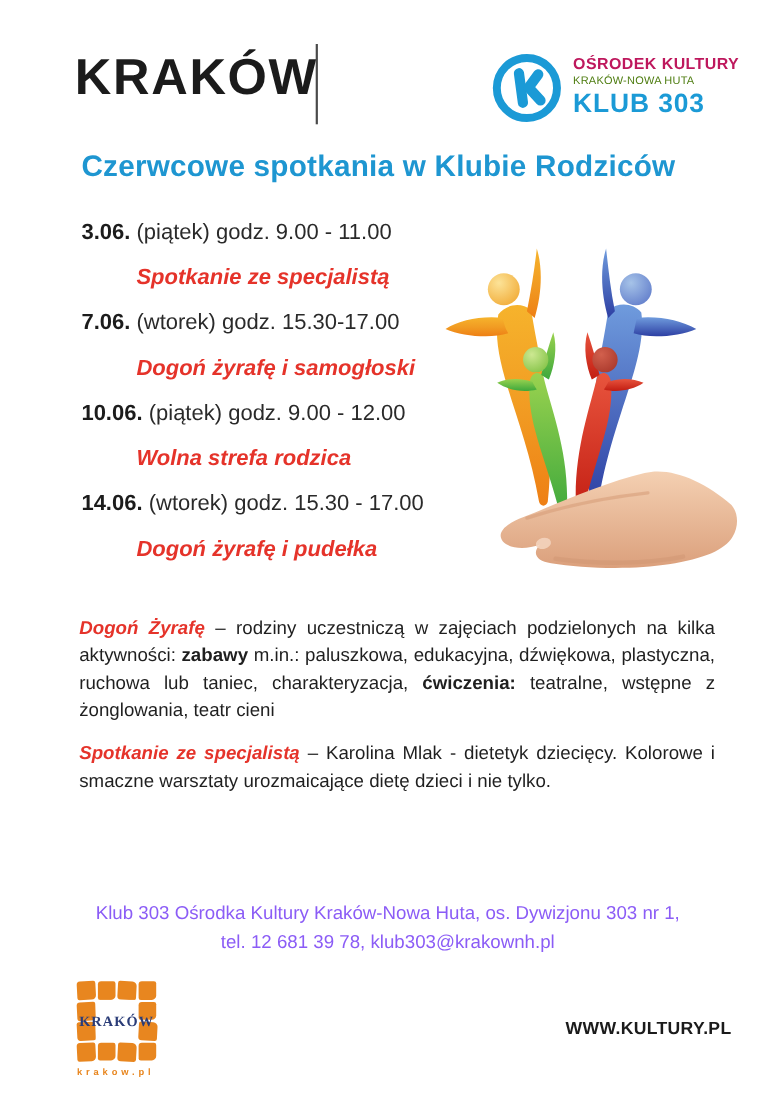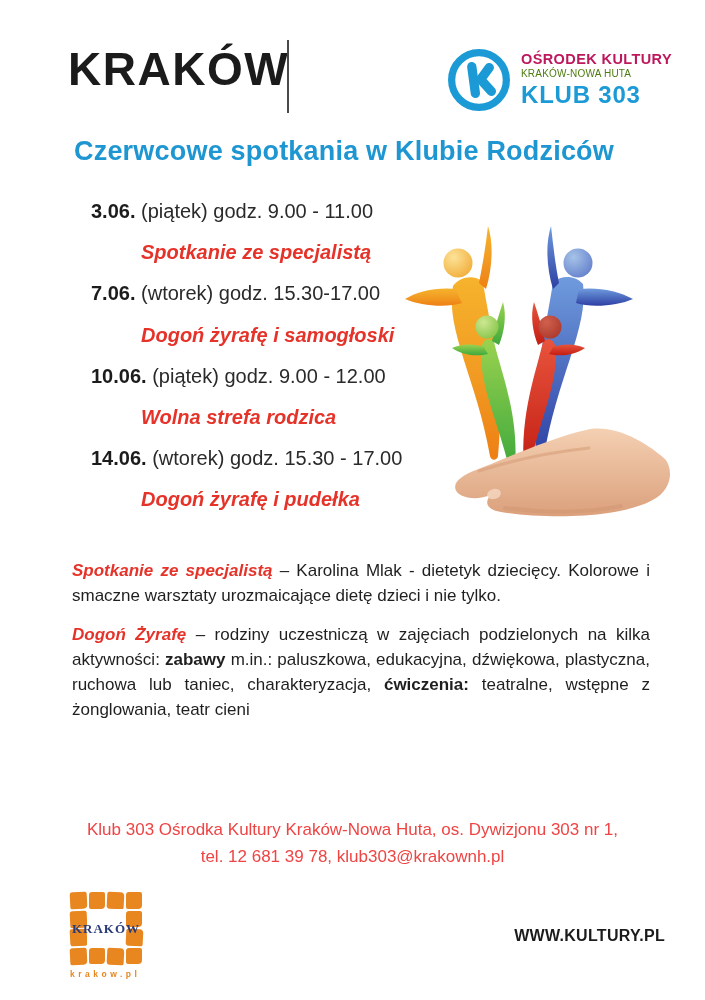--- a/index.html
+++ b/index.html
@@ -21,21 +21,21 @@
   .logo-l2 { font-size:10px; color:#4d7c0f; letter-spacing:0.2px; }
   .logo-l3 { font-size:24px; font-weight:700; color:#1b9ad6; letter-spacing:0.8px; margin-top:1px; }
 
   
   .title {
     position:absolute; left:74px; top:136px;
     font-size:27px; font-weight:700; color:#1e96d1; letter-spacing:0.2px;
   }
 
   
-  .events { position:absolute; left:91px; top:200px; width:370px; }
+  .events { position:absolute; left:74px; top:200px; width:370px; }
   .event-line { height:41.2px; font-size:20px; color:#2a2a2a; white-space:nowrap; }
   .event-date { font-weight:700; color:#1c1c1c; }
   .event-title {
     height:41.2px; padding-left:50px; font-size:20px; font-weight:700;
     font-style:italic; color:#e5332a; white-space:nowrap;
   }
 
   
   .illustration { position:absolute; left:393px; top:212px; width:287px; height:316px; }
 
@@ -44,21 +44,21 @@
     position:absolute; left:72px; top:558px; width:578px;
     font-size:17px; line-height:25px; color:#1f1f1f; text-align:justify;
   }
   .paragraphs p { margin:0 0 14px 0; }
   .lead { font-weight:700; font-style:italic; color:#e5332a; }
   .b { font-weight:700; }
 
   
   .address {
     position:absolute; left:0; top:816px; width:705px; text-align:center;
-    font-size:17px; line-height:27px; color:#ef4444;
+    font-size:17px; line-height:27px; color:#8b5cf6;
   }
 
   
   .krakow-logo { position:absolute; left:70px; top:892px; width:74px; }
   .mosaic {
     position:relative; width:72px; height:72px;
     display:grid; grid-template-columns:repeat(4,1fr); grid-template-rows:repeat(4,1fr); gap:2px;
   }
   .tile { background:#e8861f; border-radius:3px 2px 4px 2px; }
   .tile:nth-child(3n) { transform:rotate(3deg); border-radius:2px 4px 2px 3px; }
@@ -202,24 +202,24 @@
     <g>
       <path d="M272 247 C247 225 216 212 193 218 C158 226 116 245 83 258 C67 264 58 272 64 280 C70 287 85 288 98 283 C90 291 95 298 108 300 C138 305 183 306 215 301 C247 296 266 288 273 276 C279 266 278 254 272 247 Z" fill="url(#gSkin)"></path>
       <path d="M86 259 C120 248 160 240 196 236" stroke="#d59a76" stroke-width="3" fill="none" opacity="0.55" stroke-linecap="round"></path>
       <path d="M112 296 C150 301 195 301 228 294" stroke="#cf9472" stroke-width="4" fill="none" opacity="0.45" stroke-linecap="round"></path>
       <ellipse cx="101" cy="282" rx="7" ry="5" fill="#f3d3bc" opacity="0.9" transform="rotate(-15 101 282)"></ellipse>
     </g>
   </svg>
 
   <div class="paragraphs">
     <p>
-      <span class="lead">Spotkanie ze specjalistą</span><span> – Karolina Mlak - dietetyk dziecięcy. Kolorowe i smaczne warsztaty urozmaicające dietę dzieci i nie tylko.</span>
+      <span class="lead">Dogoń Żyrafę</span><span> – rodziny uczestniczą w zajęciach podzielonych na kilka aktywności: </span><span class="b">zabawy</span><span> m.in.: paluszkowa, edukacyjna, dźwiękowa, plastyczna, ruchowa lub taniec, charakteryzacja, </span><span class="b">ćwiczenia:</span><span> teatralne, wstępne z żonglowania, teatr cieni</span>
     </p>
     <p>
-      <span class="lead">Dogoń Żyrafę</span><span> – rodziny uczestniczą w zajęciach podzielonych na kilka aktywności: </span><span class="b">zabawy</span><span> m.in.: paluszkowa, edukacyjna, dźwiękowa, plastyczna, ruchowa lub taniec, charakteryzacja, </span><span class="b">ćwiczenia:</span><span> teatralne, wstępne z żonglowania, teatr cieni</span>
+      <span class="lead">Spotkanie ze specjalistą</span><span> – Karolina Mlak - dietetyk dziecięcy. Kolorowe i smaczne warsztaty urozmaicające dietę dzieci i nie tylko.</span>
     </p>
   </div>
 
   <div class="address">
     <div>Klub 303 Ośrodka Kultury Kraków-Nowa Huta, os. Dywizjonu 303 nr 1,</div>
     <div>tel. 12 681 39 78, klub303@krakownh.pl</div>
   </div>
 
   <div class="krakow-logo">
     <div class="mosaic">

